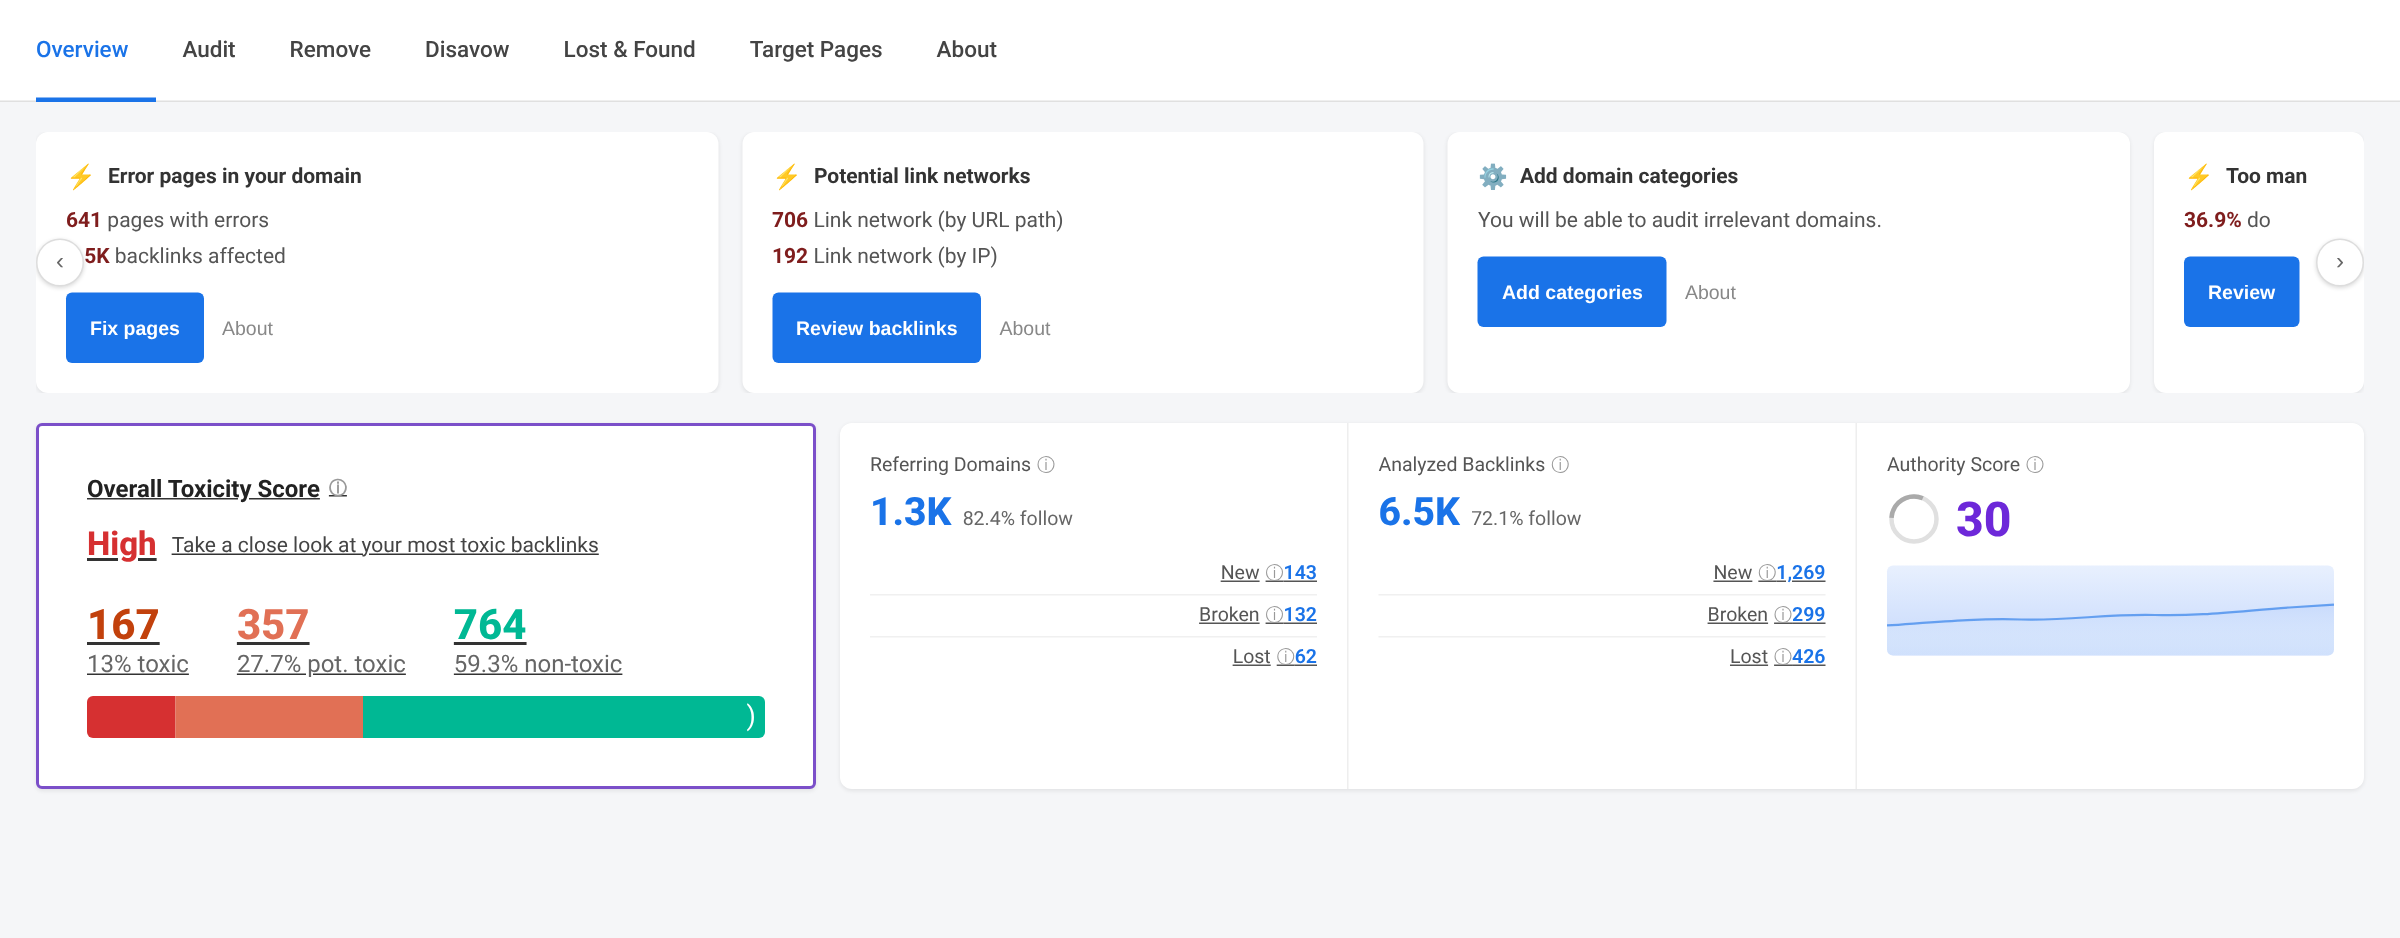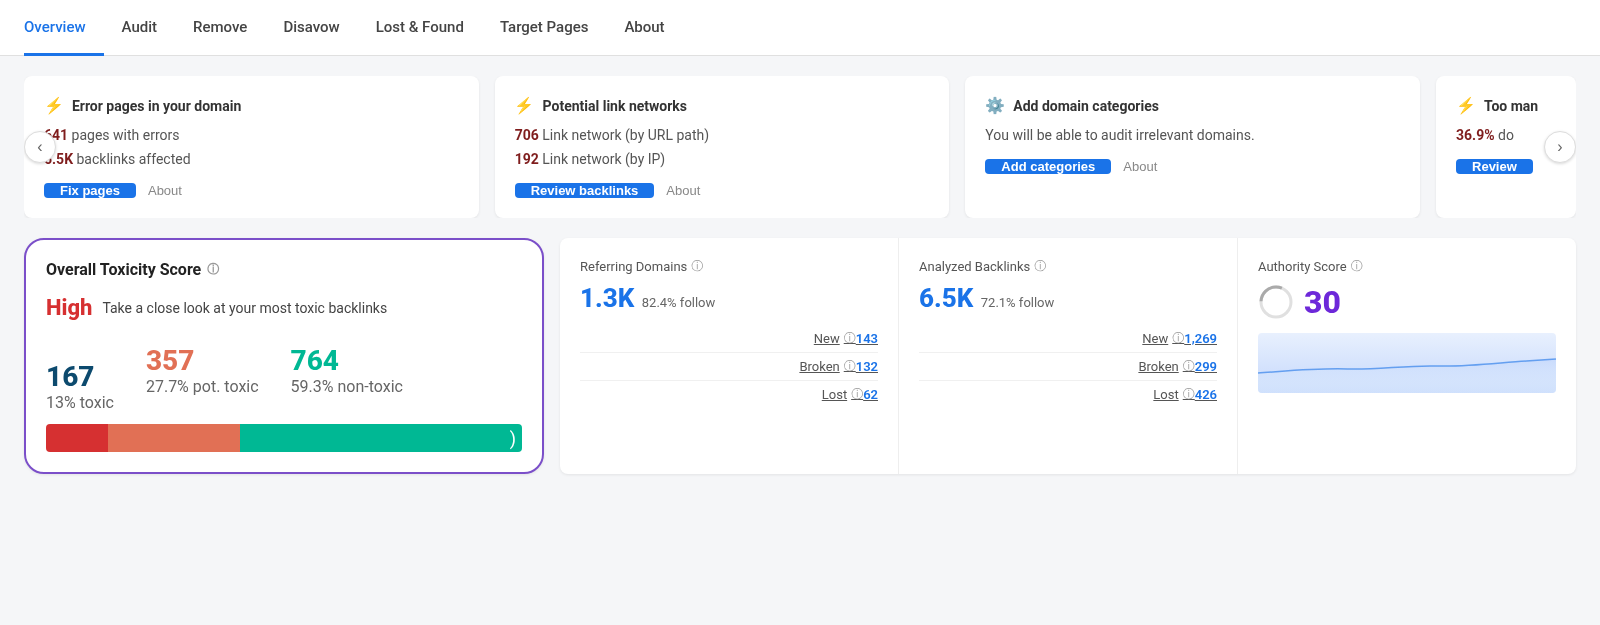--- a/index.html
+++ b/index.html
@@ -10,21 +10,21 @@
       font-size: 14px;
     }
 
     
     .nav-bar {
       background: #fff;
       border-bottom: 1px solid #e0e0e0;
       padding: 0 24px;
       display: flex;
       align-items: stretch;
-      height: 56px;
+      height: 68px;
     }
     .nav-item {
       display: flex;
       align-items: center;
       padding: 0 18px;
       cursor: pointer;
       color: #444;
       font-size: 15px;
       font-weight: 500;
       border-bottom: 3px solid transparent;
@@ -116,21 +116,21 @@
       display: flex;
       align-items: center;
       gap: 12px;
       margin-top: 8px;
     }
     .btn-primary {
       background: #1a73e8;
       color: #fff;
       border: none;
       border-radius: 4px;
-      padding: 0 16px;
+      padding: 16px 16px;
       font-size: 13px;
       font-weight: 600;
       cursor: pointer;
       white-space: nowrap;
     }
     .btn-about {
       background: none;
       border: none;
       color: #888;
       font-size: 13px;
@@ -141,25 +141,26 @@
     
     .bottom-section {
       display: flex;
       gap: 16px;
       align-items: stretch;
     }
 
     
     .toxicity-card {
       background: #fff;
-      border-radius: 20px;
+      border-radius: 4px;
       border: 2px solid #7b4fc9;
-      padding: 20px;
+      padding: 32px;
       flex: 0 0 520px;
       box-shadow: 0 1px 3px rgba(0,0,0,0.08);
+      text-decoration: underline;
     }
     .toxicity-title {
       font-weight: 700;
       font-size: 16px;
       color: #222;
       display: flex;
       align-items: center;
       gap: 6px;
       margin-bottom: 16px;
     }
@@ -186,21 +187,21 @@
     .toxicity-numbers {
       display: flex;
       gap: 32px;
       margin-bottom: 12px;
     }
     .tox-num { display: flex; flex-direction: column; }
     .tox-val {
       font-size: 28px;
       font-weight: 800;
     }
-    .tox-val.red { color: #0c4a6e; margin-top: 16px; }
+    .tox-val.red { color: #c2410c; }
     .tox-val.orange { color: #e17055; }
     .tox-val.green { color: #00b894; }
     .tox-label { font-size: 16px; color: #666; }
 
     .tox-bar {
       display: flex;
       height: 28px;
       border-radius: 4px;
       overflow: hidden;
       margin-top: 8px;

